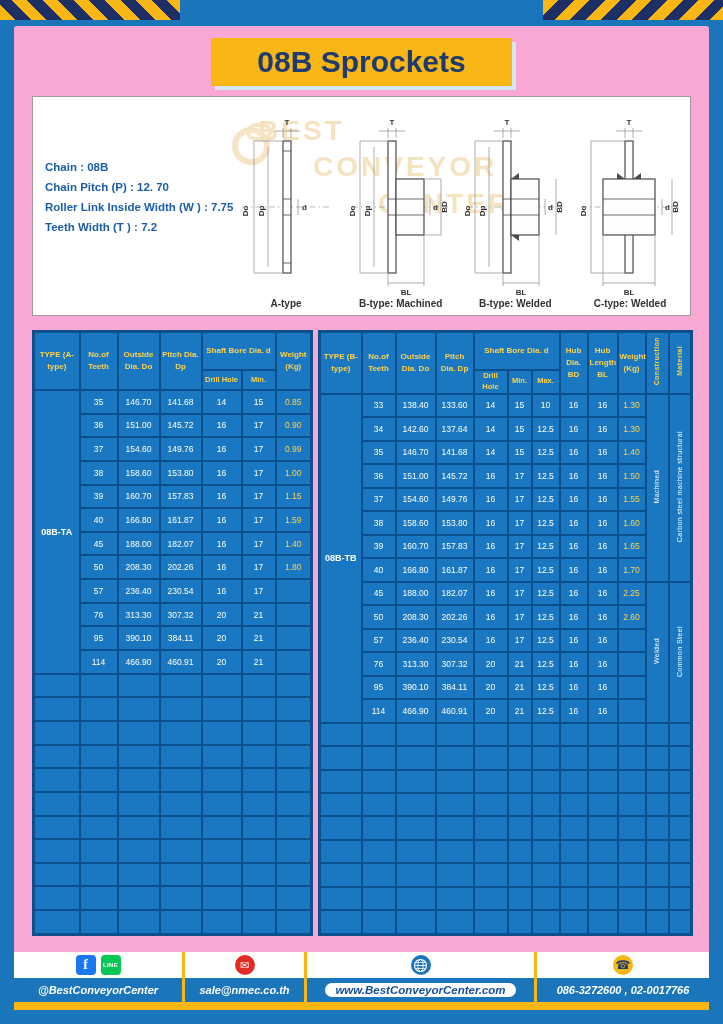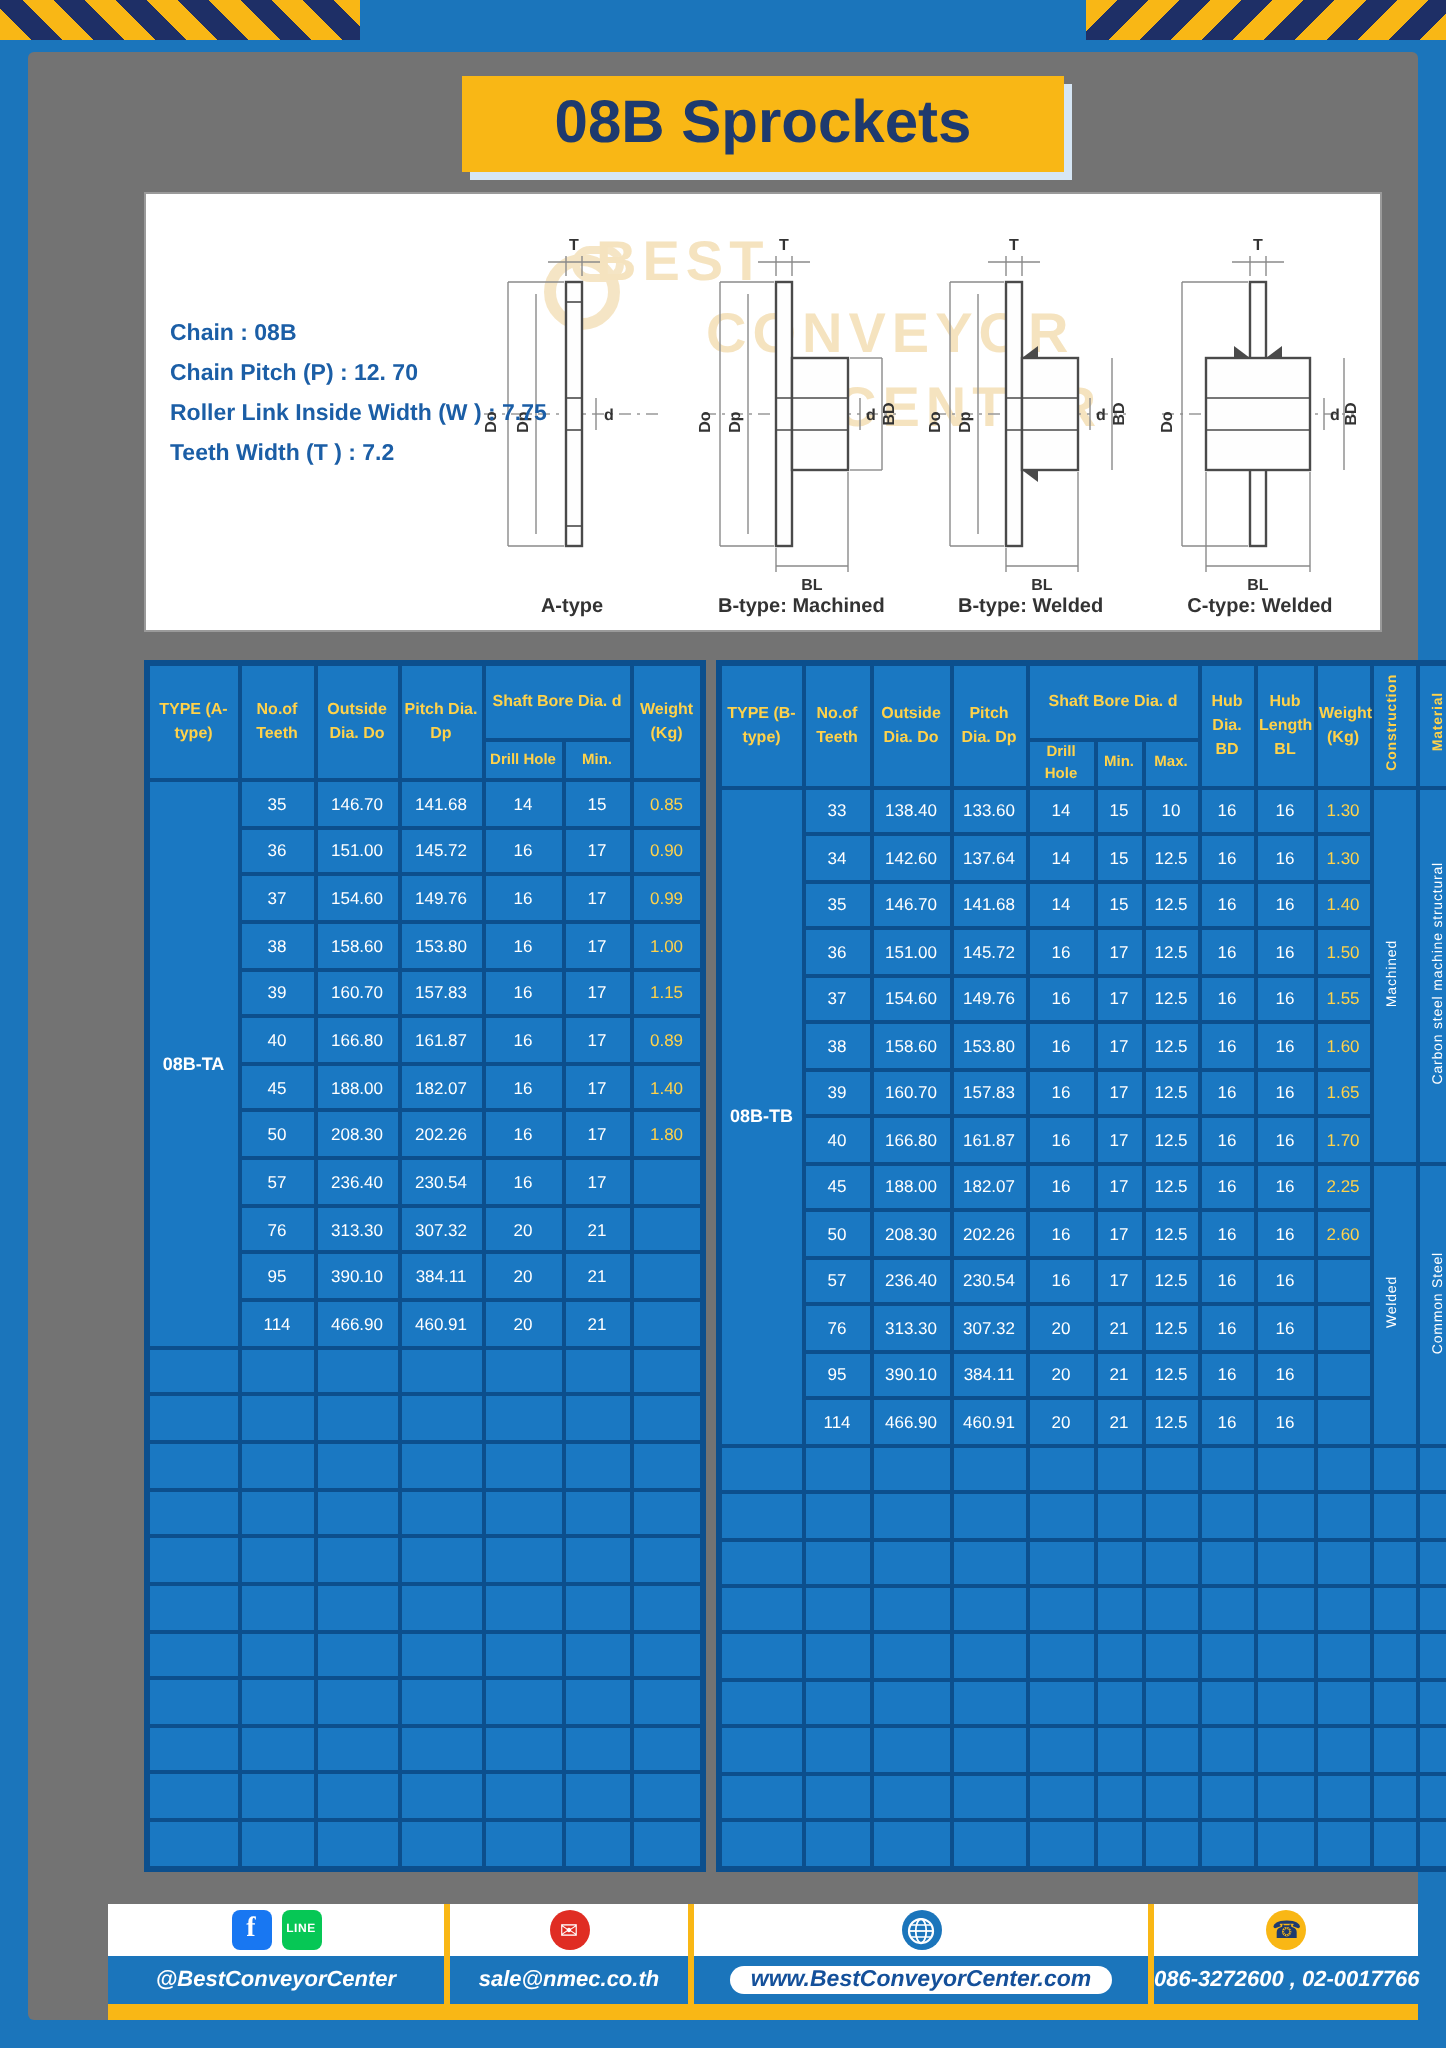--- a/index.html
+++ b/index.html
@@ -1,21 +1,21 @@
 <!DOCTYPE html>
 <html><head>
 <meta charset="utf-8">
 <style>
   html,body{margin:0;padding:0;width:723px;height:1024px;overflow:hidden;
     font-family:"Liberation Sans", sans-serif;background:#1b75bb;position:relative;}
   .hazard{position:absolute;top:0;height:20px;width:180px;z-index:2;}
   .hazard.left{left:0;background:repeating-linear-gradient(45deg,#f9b715 0 11px,#1e2f66 11px 22px);}
   .hazard.right{right:0;background:repeating-linear-gradient(135deg,#f9b715 0 11px,#1e2f66 11px 22px);}
-  .page{position:absolute;left:14px;right:14px;top:26px;bottom:14px;background:#737373;
-    border-radius:3px;display:flex;flex-direction:column;z-index:1;padding-left:40px;}
+  .page{position:absolute;left:14px;right:14px;top:26px;bottom:14px;background:#f9a8d4;
+    border-radius:3px;display:flex;flex-direction:column;z-index:1;}
   
   .title-banner{align-self:center;margin-top:12px;background:#f9b715;color:#1e3a6e;
     font-size:30px;font-weight:bold;padding:7px 46px;box-shadow:4px 4px 0 #d6e6f5;}
   
   .diagram-box{margin:10px 18px 0;border:1px solid #9a9a9a;height:218px;position:relative;overflow:hidden;background:#fff;}
   .specs{position:absolute;left:12px;top:60px;color:#1b5ea6;font-weight:bold;font-size:11.5px;line-height:1.75;z-index:3;}
   .watermark{position:absolute;left:225px;top:16px;width:340px;z-index:1;opacity:.55;color:#edcd8c;
     font-weight:bold;letter-spacing:3px;font-size:28px;line-height:1.3;}
   .watermark .wm2{margin-left:55px;} .watermark .wm3{margin-left:120px;}
   .wm-chain{position:absolute;left:-30px;top:10px;opacity:.9;}
@@ -275,21 +275,21 @@
               <td>16</td>
               <td>17</td>
               <td class="w-col">1.15</td>
             </tr>
             <tr>
               <td>40</td>
               <td>166.80</td>
               <td>161.87</td>
               <td>16</td>
               <td>17</td>
-              <td class="w-col">0.89</td>
+              <td class="w-col">1.59</td>
             </tr>
             <tr>
               <td>45</td>
               <td>188.00</td>
               <td>182.07</td>
               <td>16</td>
               <td>17</td>
               <td class="w-col">1.40</td>
             </tr>
             <tr>

